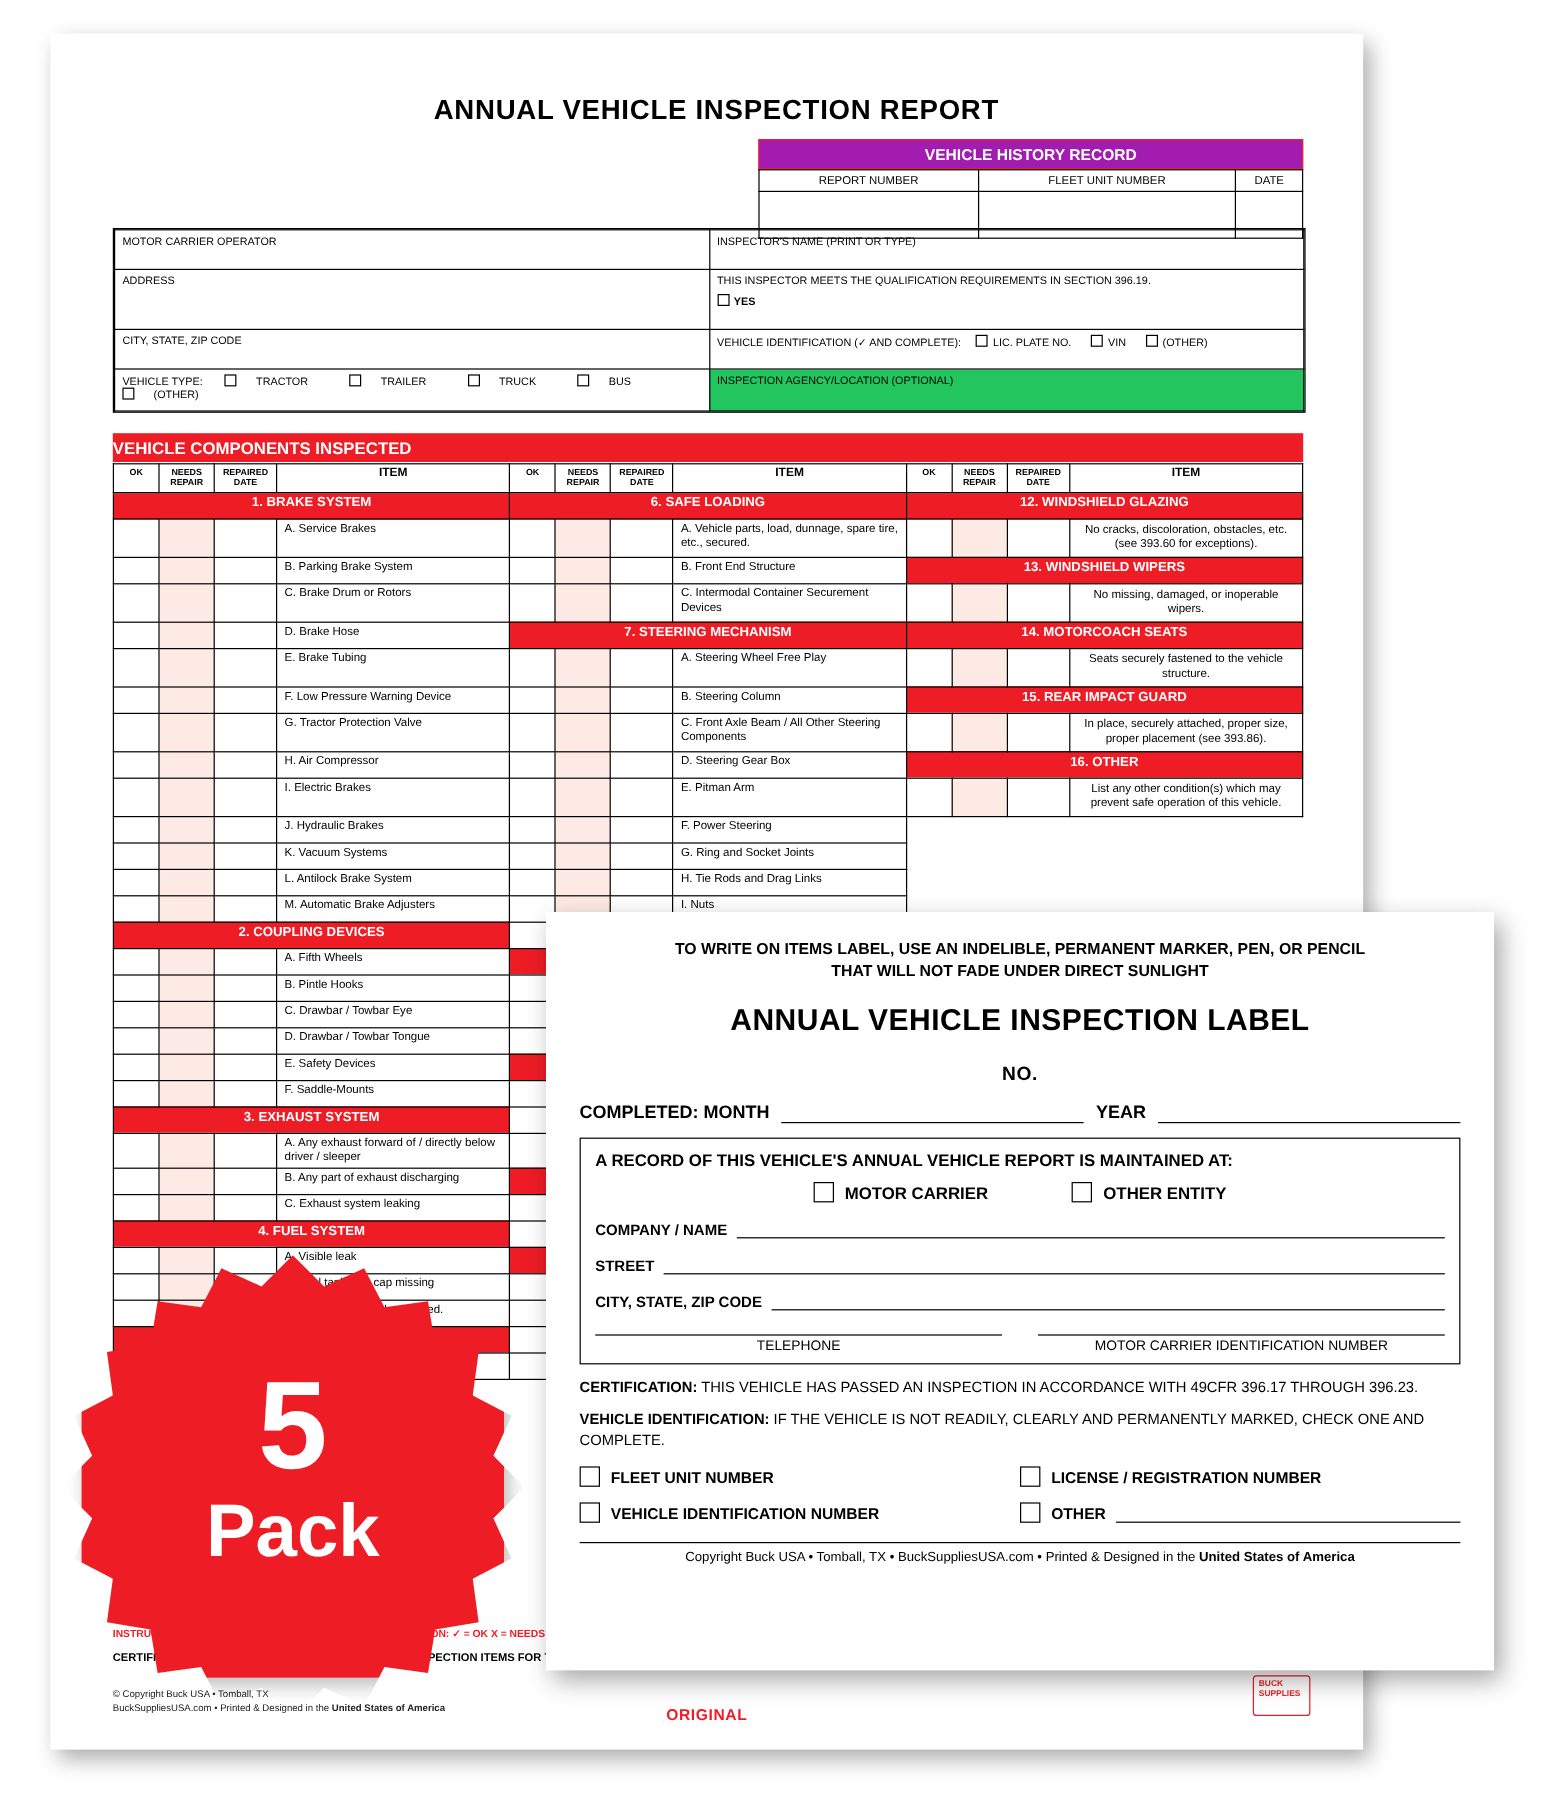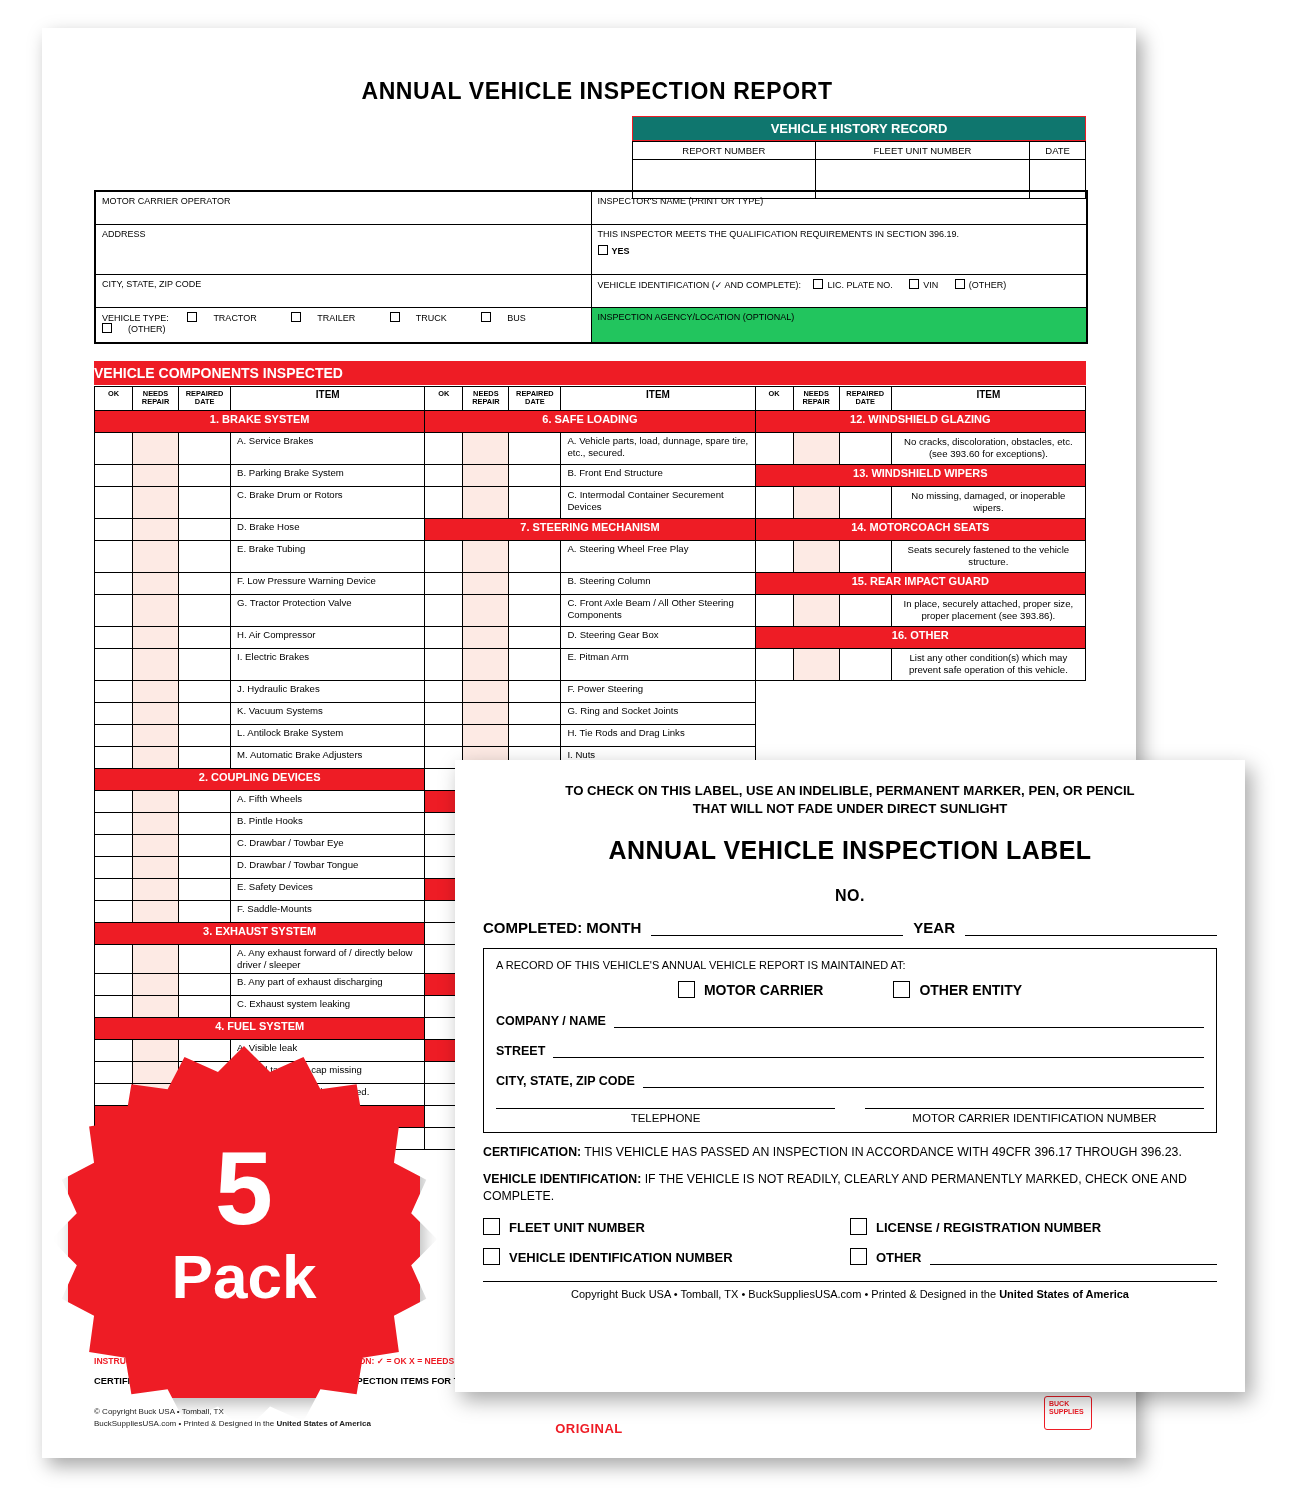--- a/index.html
+++ b/index.html
@@ -12,21 +12,21 @@
     box-sizing:border-box; padding:0;
   }
   #form-inner{position:absolute;left:0;top:0;right:0;bottom:0;padding:28px 36px 10px 52px;box-sizing:border-box;}
 
   .form-title{
     text-align:center;font-size:23px;font-weight:bold;letter-spacing:.6px;margin:22px 0 14px 0;
   }
 
   
   .vhr{position:absolute;left:590px;top:88px;width:454px;}
-  .vhr .bar{background:#0f766e;color:#fff;text-align:center;font-weight:bold;font-size:13px;padding:4px 0;border:1px solid #ee1c25;}
+  .vhr .bar{background:#a21caf;color:#fff;text-align:center;font-weight:bold;font-size:13px;padding:4px 0;border:1px solid #ee1c25;}
   .vhr table{border-collapse:collapse;width:100%;}
   .vhr td{border:1px solid #000;font-size:9.5px;text-align:center;padding:3px 0;}
   .vhr td.blank{height:32px;}
 
   
   .carrier{position:absolute;left:52px;top:162px;width:992px;border:1px solid #000;border-collapse:collapse;}
   .carrier table{border-collapse:collapse;width:100%;}
   .carrier td{border:1px solid #000;font-size:9px;padding:4px 6px 18px 6px;vertical-align:top;}
   .carrier td.shade{background:#22c55e;}
   .carrier .chk{display:inline-block;width:8px;height:8px;border:1px solid #000;margin-right:4px;vertical-align:-1px;}
@@ -73,21 +73,21 @@
   #label-card{
     position:absolute;left:455px;top:760px;width:790px;height:632px;background:#fff;
     box-shadow:6px 8px 20px rgba(0,0,0,.35);box-sizing:border-box;padding:22px 28px 10px 28px;
   }
   .lbl-warn{text-align:center;font-size:13.2px;font-weight:bold;line-height:1.35;}
   .lbl-title{text-align:center;font-size:25px;font-weight:bold;margin-top:18px;letter-spacing:.4px;}
   .lbl-no{text-align:center;font-size:16px;font-weight:bold;margin-top:22px;letter-spacing:.5px;}
   .lbl-completed{display:flex;align-items:flex-end;gap:10px;margin-top:14px;font-size:15px;font-weight:bold;}
   .lbl-completed .rule{flex:1;border-bottom:1.5px solid #000;height:14px;}
   .lbl-box{border:1.5px solid #000;margin-top:12px;padding:10px 12px 8px 12px;}
-  .lbl-box .ln1{font-size:11px;font-weight:normal;}
+  .lbl-box .ln1{font-size:14px;font-weight:bold;}
   .lbl-box .chkrow{display:flex;justify-content:center;gap:70px;margin-top:10px;font-size:14px;font-weight:bold;align-items:center;}
   .cbx{display:inline-block;width:15px;height:15px;border:1.6px solid #000;margin-right:9px;vertical-align:-3px;}
   .fieldrow{display:flex;align-items:flex-end;gap:8px;margin-top:16px;font-size:12.5px;font-weight:bold;}
   .fieldrow .rule{flex:1;border-bottom:1.4px solid #000;height:12px;}
   .tel-row{display:flex;margin-top:20px;gap:30px;}
   .tel-col{flex:1;text-align:center;font-size:11.5px;font-weight:normal;border-top:1.4px solid #000;padding-top:3px;}
   .lbl-para{font-size:12.3px;margin-top:11px;line-height:1.35;}
   .lbl-para b{font-weight:bold;}
   .lbl-checks{margin-top:14px;}
   .lbl-checks .row{display:flex;margin-top:13px;font-size:13px;font-weight:bold;align-items:flex-end;}
@@ -601,21 +601,21 @@
 
 <div id="starburst">
   <div class="sb-txt">
     <span class="sb-num">5</span>
     <span class="sb-word">Pack</span>
   </div>
 </div>
 
 <div id="label-card">
   <div class="lbl-warn">
-    <div>TO CHECK ON THIS LABEL, USE AN INDELIBLE, PERMANENT MARKER, PEN, OR PENCIL</div>
+    <div>TO WRITE ON ITEMS LABEL, USE AN INDELIBLE, PERMANENT MARKER, PEN, OR PENCIL</div>
     <div>THAT WILL NOT FADE UNDER DIRECT SUNLIGHT</div>
   </div>
   <div class="lbl-title">ANNUAL VEHICLE INSPECTION LABEL</div>
   <div class="lbl-no">NO.</div>
 
   <div class="lbl-completed">
     <span>COMPLETED: MONTH</span>
     <span class="rule"></span>
     <span>YEAR</span>
     <span class="rule"></span>

